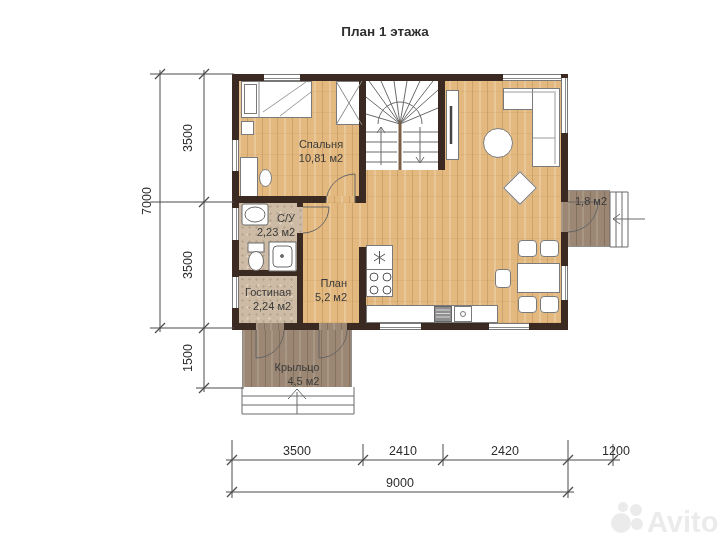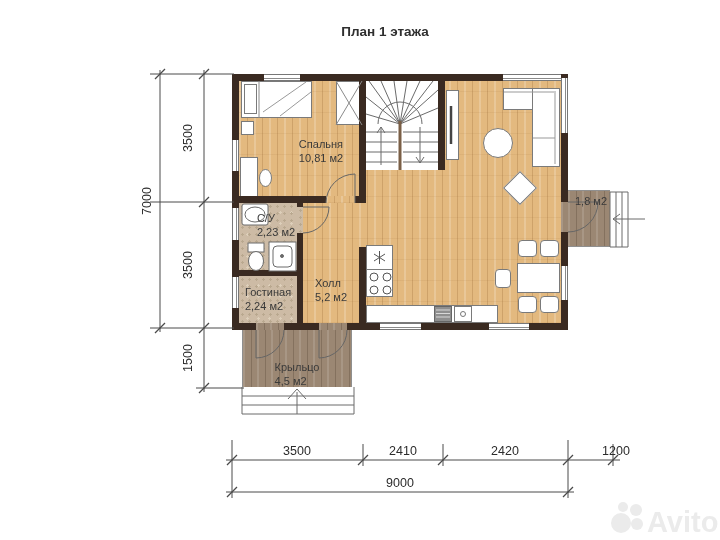--- a/index.html
+++ b/index.html
@@ -33,21 +33,21 @@
   .winv{position:absolute;width:7px;background:linear-gradient(90deg,#fff 0 2.6px,#8a8a8a 2.6px 3.6px,#fff 3.6px 100%);
         border-left:1px solid #777;border-right:1px solid #777;box-sizing:border-box;z-index:4;}
   
   .furn{position:absolute;background:#fff;border:1px solid #7a7a7a;box-sizing:border-box;z-index:2;}
   .dark{background:#8f8f8f;border-color:#666;}
   .round{border-radius:50%;}
   .chair{border-radius:4px;}
   .rot45{transform:rotate(45deg);}
   
   .rlabel{position:absolute;transform:translate(-50%,-50%);font-size:11px;line-height:1.28;
-          color:#3a3a3a;text-align:left;white-space:nowrap;z-index:6;}
+          color:#3a3a3a;text-align:right;white-space:nowrap;z-index:6;}
   .dlabel{position:absolute;transform:translate(-50%,-50%);font-size:12.5px;color:#2c2c2c;
           white-space:nowrap;z-index:6;}
   .vert{transform:translate(-50%,-50%) rotate(-90deg);}
   svg.overlay{position:absolute;left:0;top:0;z-index:5;pointer-events:none;}
   .edge-lr{border-left:1px solid #8f8f8f;border-right:1px solid #8f8f8f;box-sizing:border-box;}
   .edge-tb{border-top:1px solid #8f8f8f;border-bottom:1px solid #8f8f8f;box-sizing:border-box;}
 </style>
 </head>
 <body>
 
@@ -194,21 +194,21 @@
   </div>
   <div class="rlabel" style="left:276px;top:225px">
     <div>С/У</div>
     <div>2,23 м2</div>
   </div>
   <div class="rlabel" style="left:268px;top:299px">
     <div>Гостиная</div>
     <div>2,24 м2</div>
   </div>
   <div class="rlabel" style="left:331px;top:290px">
-    <div>Холл</div>
+    <div>План</div>
     <div>5,2 м2</div>
   </div>
   <div class="rlabel" style="left:297px;top:374px">
     <div>Крыльцо</div>
     <div>4,5 м2</div>
   </div>
   <div class="rlabel" style="left:591px;top:201px">
     <div>1,8 м2</div>
   </div>
 

